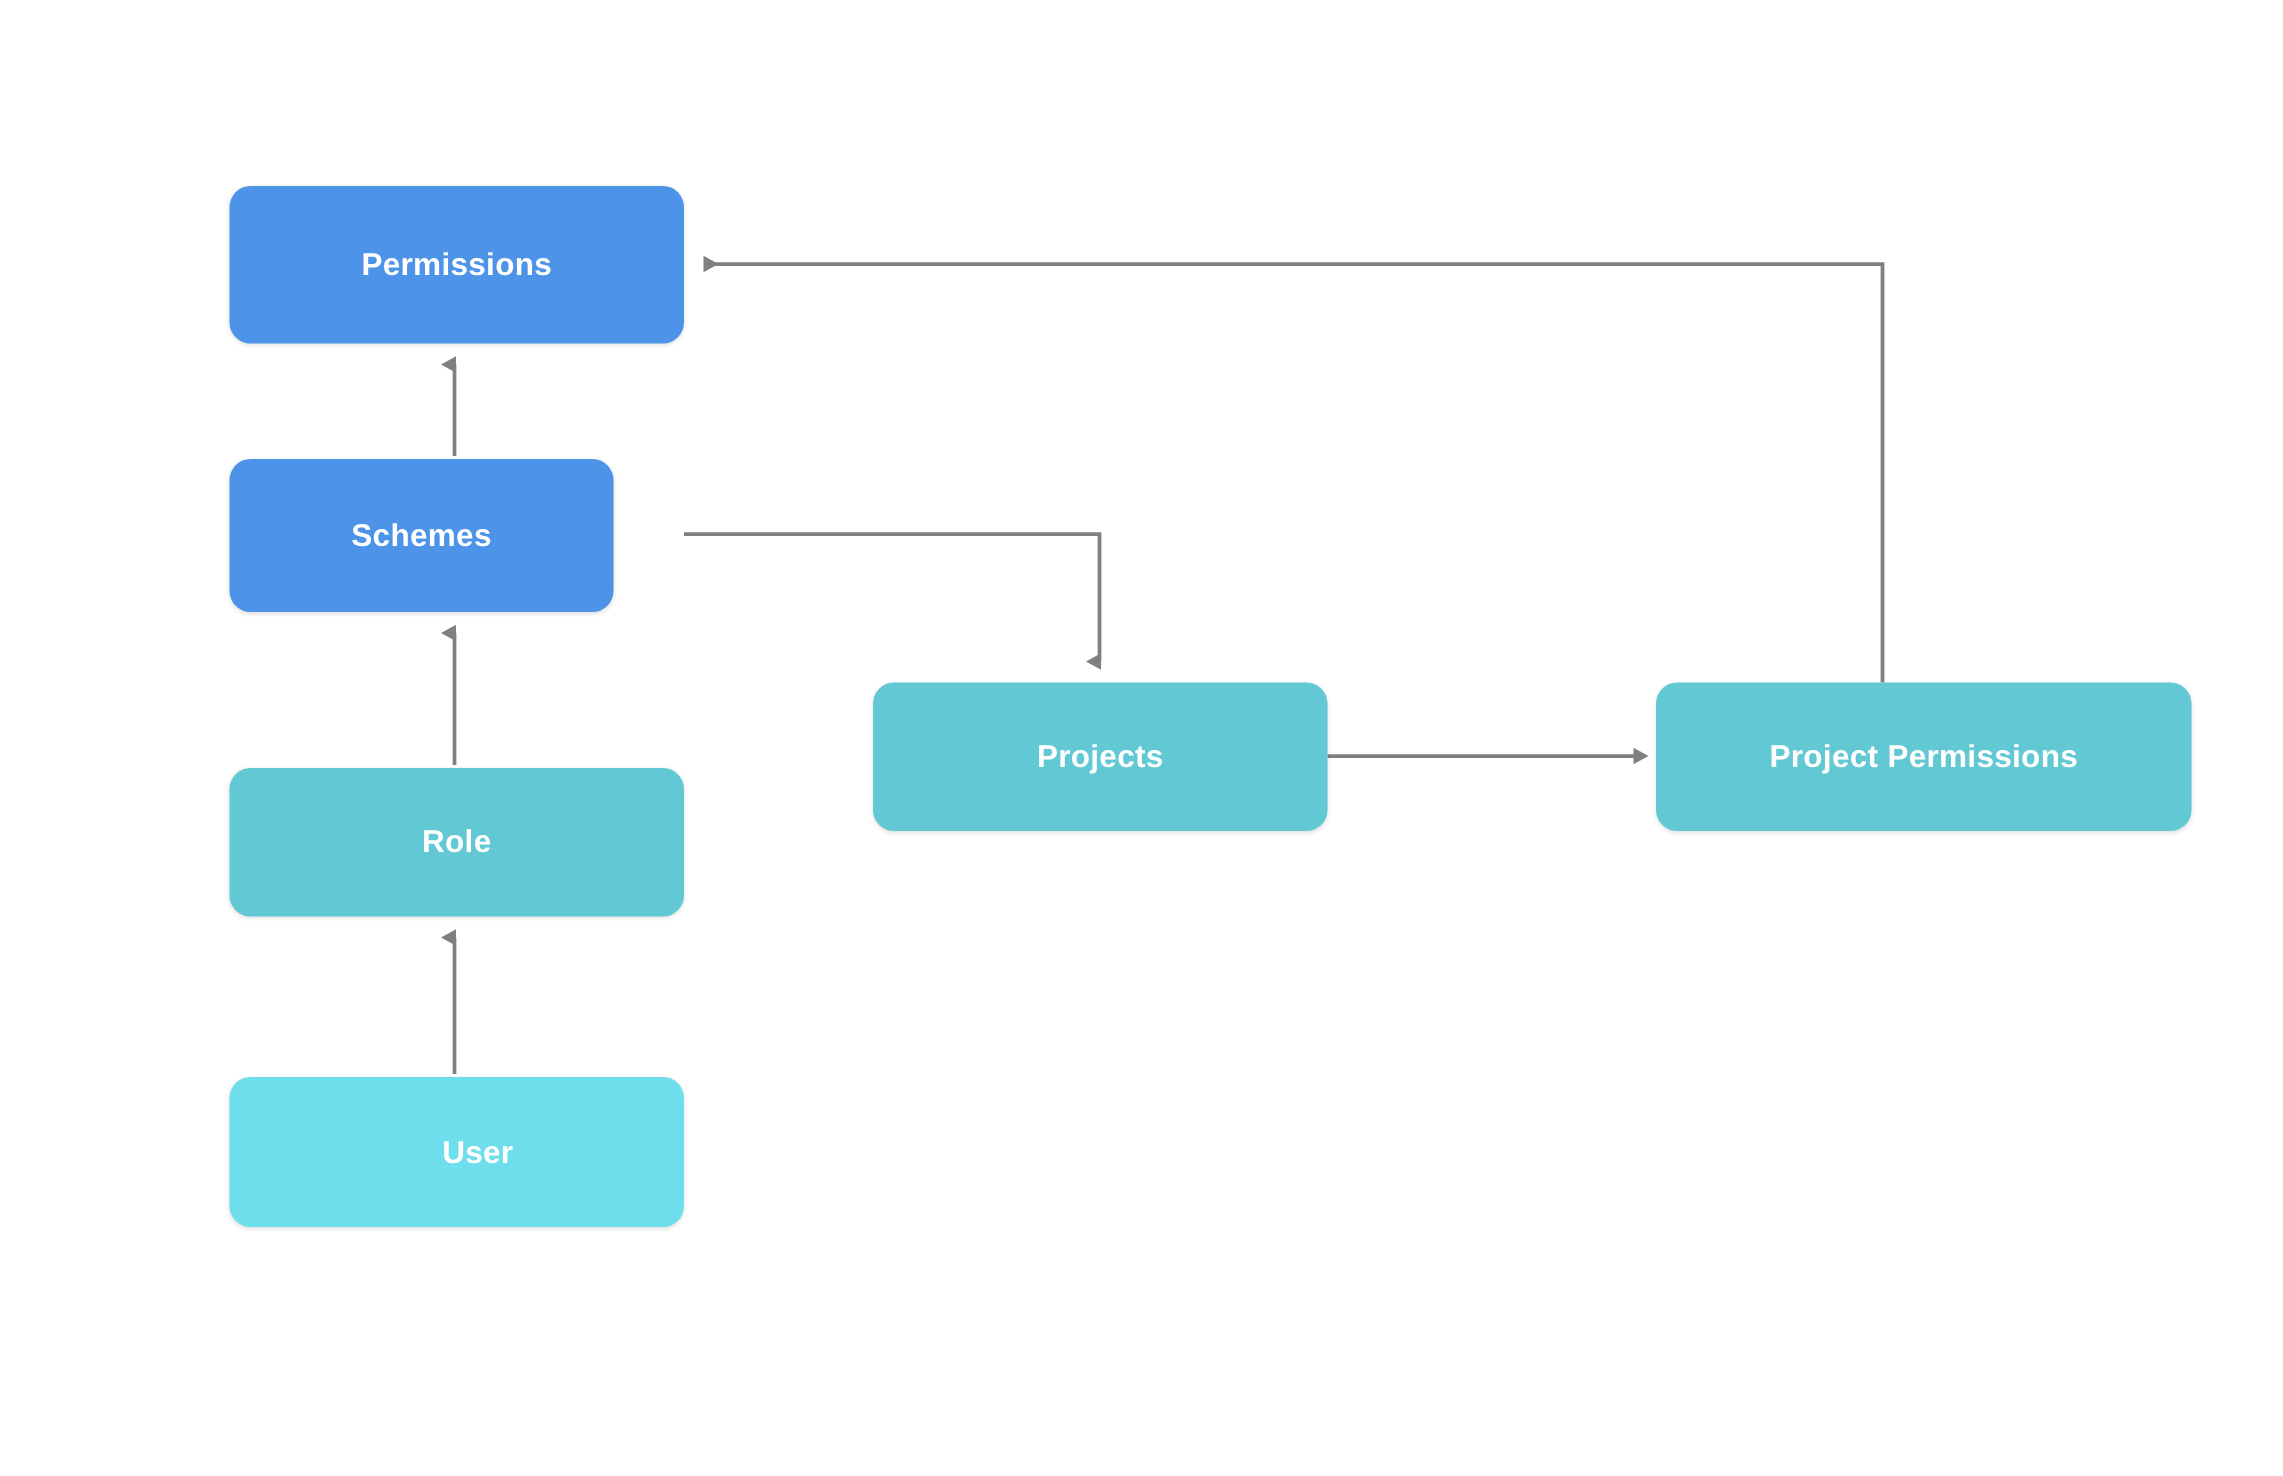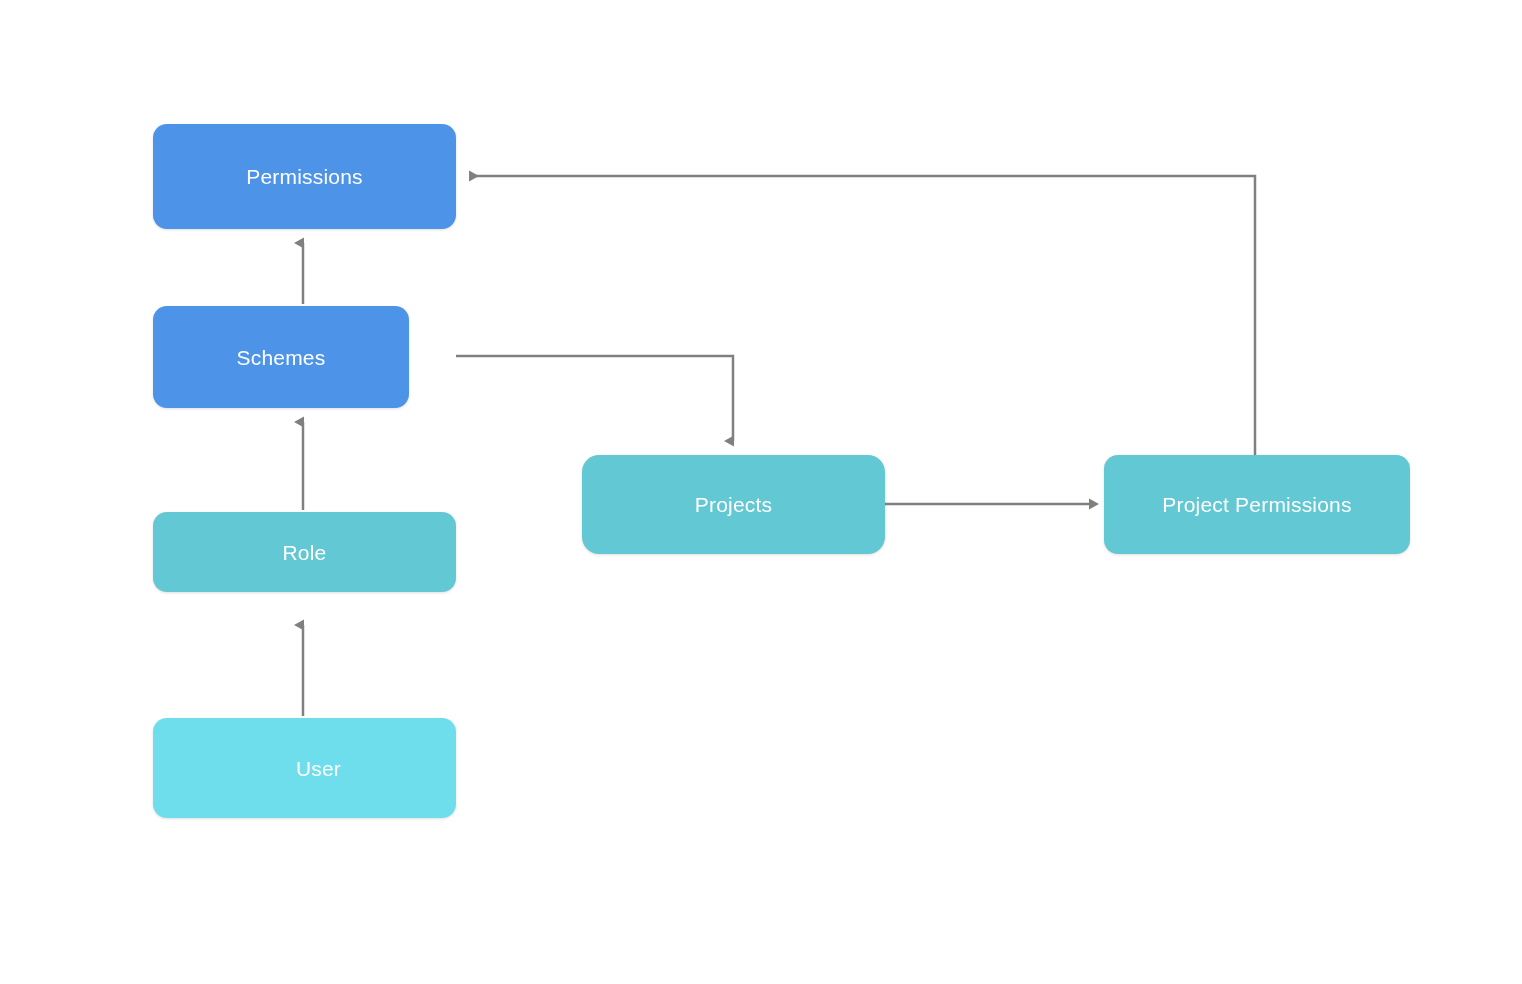--- a/index.html
+++ b/index.html
@@ -29,39 +29,39 @@
   }
   .node {
     position: absolute;
     box-sizing: border-box;
     border-radius: 14px;
     display: flex;
     align-items: center;
     justify-content: center;
     color: #ffffff;
     font-size: 21px;
-    font-weight: 400;
+    font-weight: 700;
     letter-spacing: 0.2px;
     line-height: 1;
     text-align: center;
     box-shadow: 0 1px 3px rgba(0,0,0,0.13);
     user-select: none;
   }
   .node-label {
     display: block;
     padding: 0 10px;
     white-space: nowrap;
   }
   
   #node-permissions        { left:153px;  top:124px; width:303px; height:105px; }
   #node-schemes            { left:153px;  top:306px; width:256px; height:102px; }
-  #node-role               { left:153px;  top:512px; width:303px; height:80px;  }
+  #node-role               { left:153px;  top:512px; width:303px; height:99px;  }
   #node-user               { left:153px;  top:718px; width:303px; height:100px; }
-  #node-projects           { left:582px;  top:455px; width:303px; height:99px;border-radius:17px;  }
-  #node-project-permissions{ left:1104px; top:455px; width:306px; height:99px;  }
+  #node-projects           { left:582px;  top:455px; width:303px; height:99px;  }
+  #node-project-permissions{ left:1104px; top:455px; width:357px; height:99px;  }
 </style>
 </head>
 <body>
 
 <div id="canvas">
 
   <svg id="edge-layer" viewBox="0 0 1522 984" width="1522" height="984" xmlns="http://www.w3.org/2000/svg">
     <defs>
       <marker id="arrow-up" markerWidth="12" markerHeight="12" refX="6" refY="10" orient="auto" markerUnits="userSpaceOnUse">
         <path d="M 6 1 L 11.5 11 L 0.5 11 Z" fill="#808080"></path>

